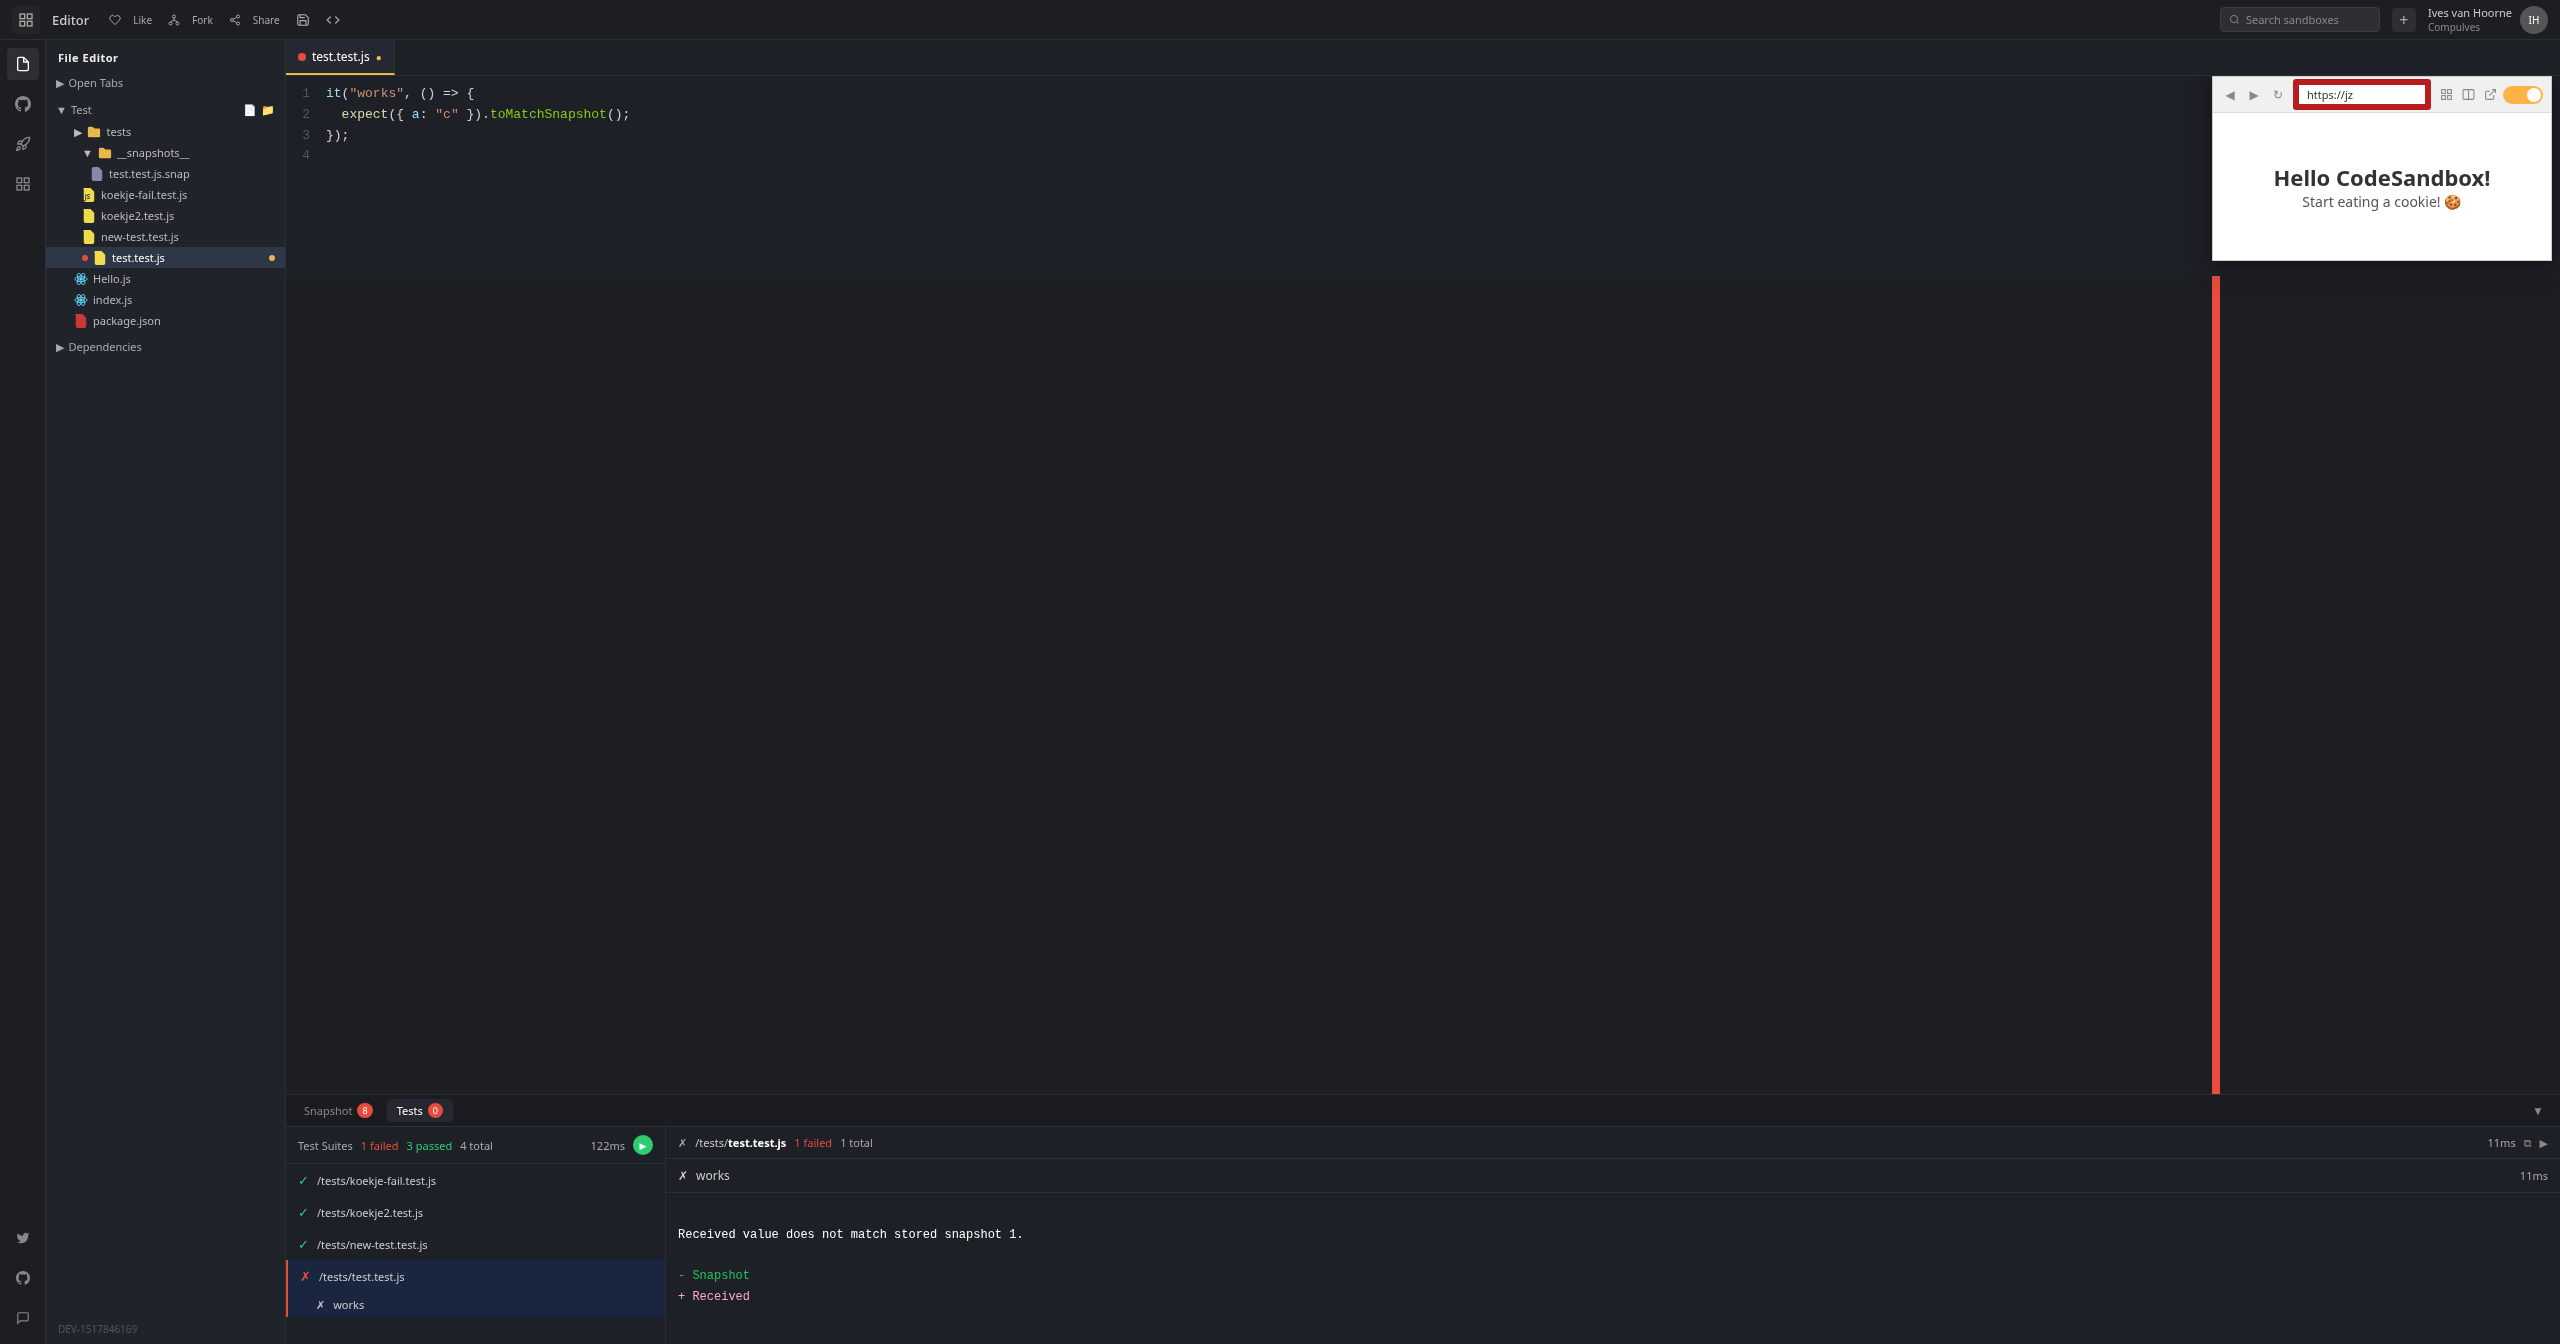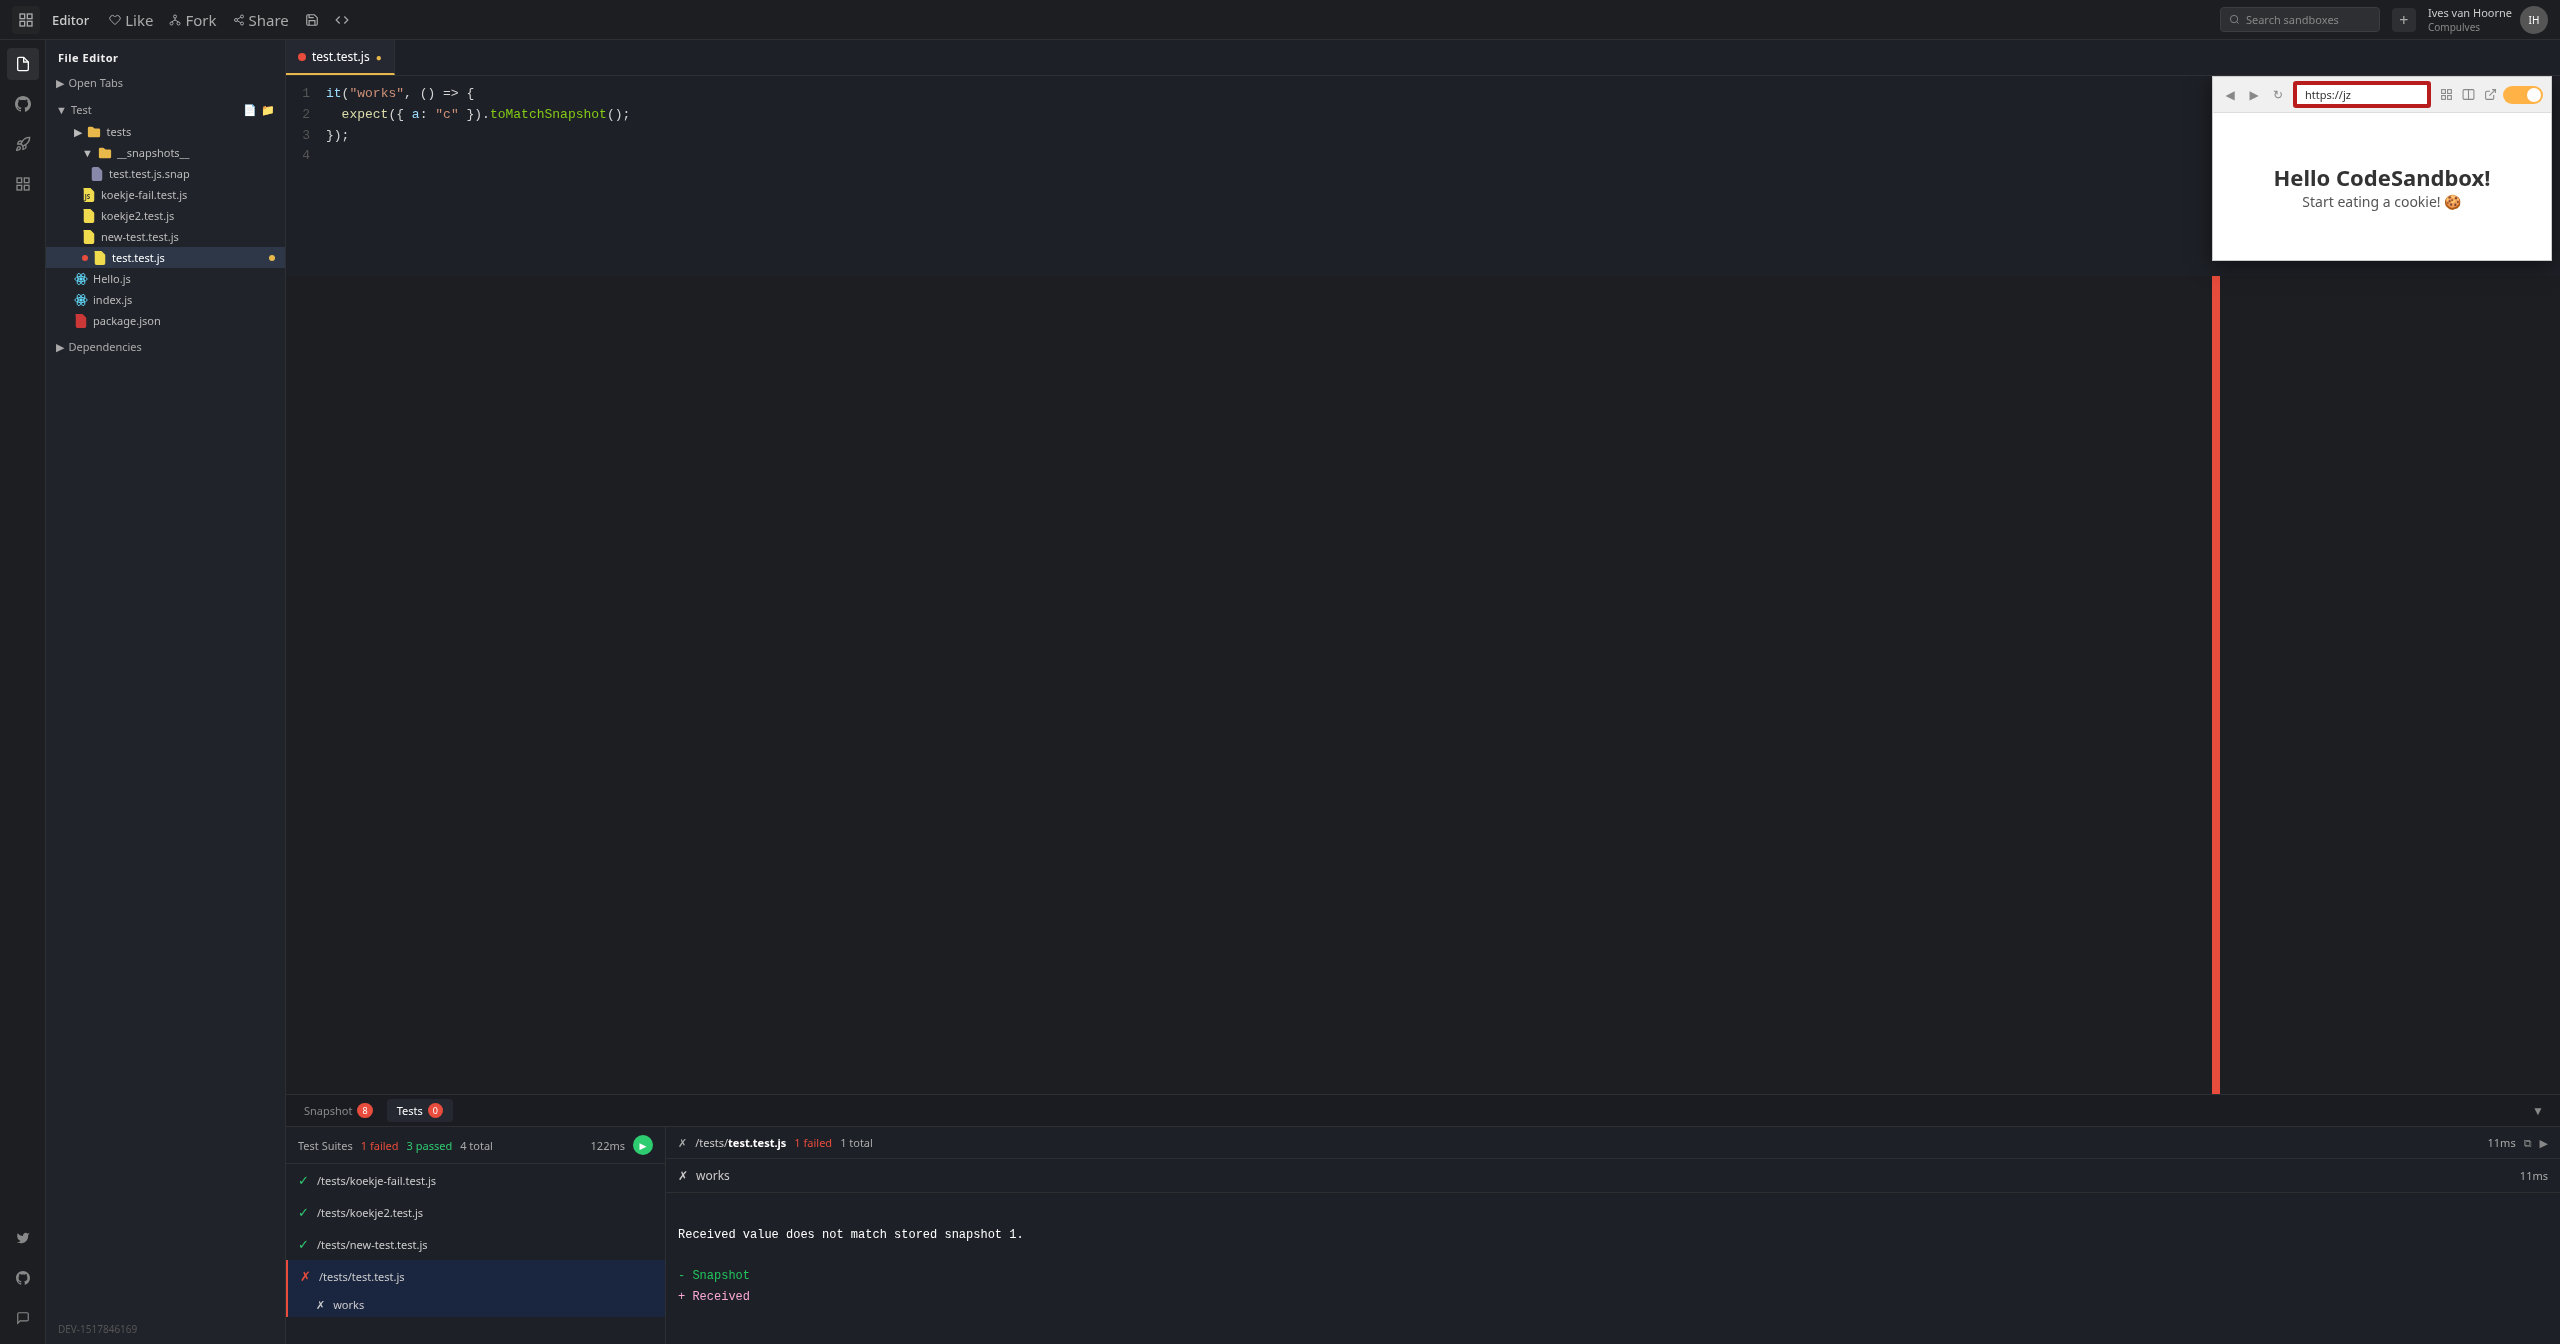--- a/index.html
+++ b/index.html
@@ -42,23 +42,23 @@
       margin-right: 20px;
     }
     .topbar-actions {
       display: flex;
       align-items: center;
       gap: 16px;
     }
     .topbar-action {
       display: flex;
       align-items: center;
-      gap: 4px;
+      gap: 12px;
       color: #aaa;
-      font-size: 15px;
+      font-size: 10px;
       cursor: pointer;
     }
     .topbar-right {
       margin-left: auto;
       display: flex;
       align-items: center;
       gap: 12px;
     }
     .search-box {
       background: #2d2f33;
@@ -451,21 +451,21 @@
       display: flex;
       align-items: center;
       justify-content: center;
       color: #888;
       cursor: pointer;
       font-size: 12px;
     }
     .browser-url-bar {
       flex: 1;
       background: #fff;
-      border: 4px solid #b91c1c;
+      border: 6px solid #b91c1c;
       border-radius: 3px;
       padding: 2px 8px;
       font-size: 11px;
       color: #333;
     }
     .browser-actions {
       display: flex;
       gap: 4px;
     }
     .browser-action-btn {

